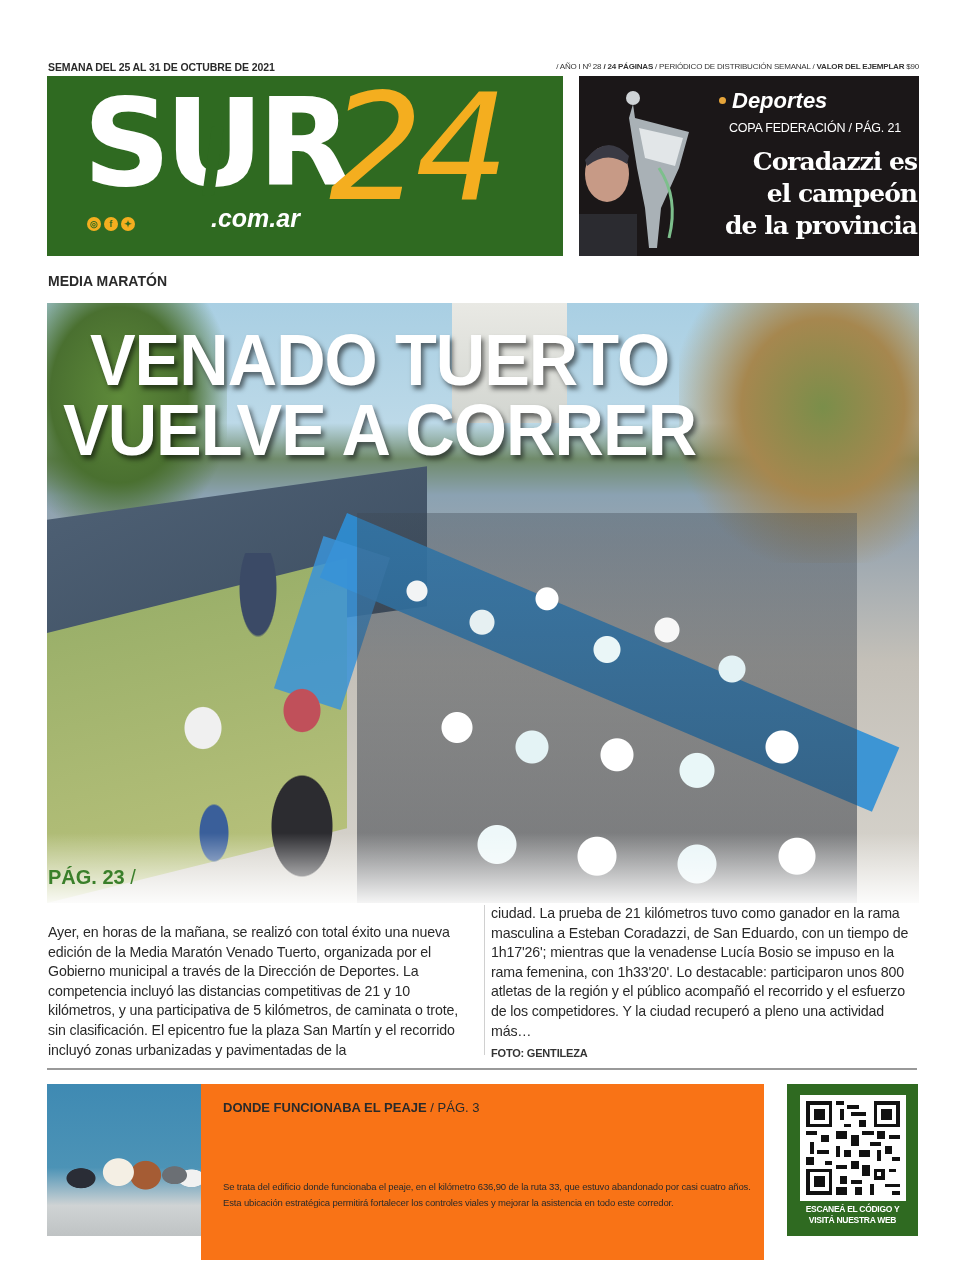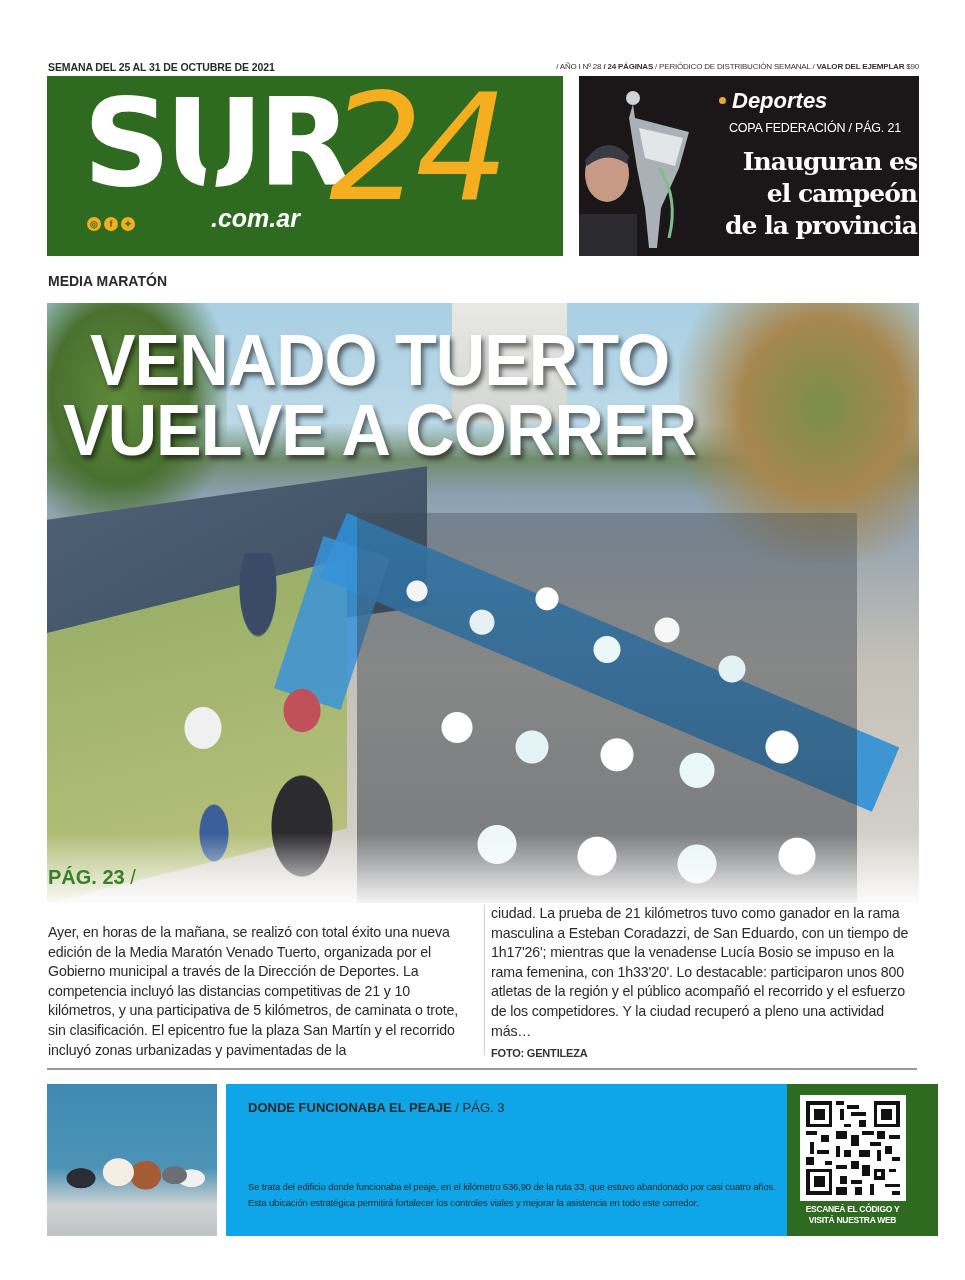--- a/index.html
+++ b/index.html
@@ -82,27 +82,27 @@
 
   
   .bottom-photo { position: absolute; left: 47px; top: 1084px; width: 170px; height: 152px; overflow: hidden;
     background:
       radial-gradient(ellipse at 20% 62%, #2a2d36 0 14px, transparent 15px),
       radial-gradient(ellipse at 42% 58%, #f4efe4 0 15px, transparent 16px),
       radial-gradient(ellipse at 58% 60%, #a55c34 0 15px, transparent 16px),
       radial-gradient(ellipse at 75% 60%, #6b6f74 0 12px, transparent 13px),
       radial-gradient(ellipse at 85% 62%, #f1f1f1 0 13px, transparent 14px),
       linear-gradient(180deg, #3f8ab3 0%, #4c93b6 55%, #cfd3d4 80%, #bfc3c4 100%); }
-  .bottom-box { position: absolute; left: 226px; top: 1084px; width: 563px; height: 152px; background: #0ea5e9; }
+  .bottom-box { position: absolute; left: 201px; top: 1084px; width: 563px; height: 176px; background: #f97316; }
   .bottom-box .kicker { position: absolute; left: 22px; top: 16px; font-size: 13px; font-weight: 700; color: #2a2a2a; }
   .bottom-box .kicker span { font-weight: 400; }
   .bottom-box .headline { position: absolute; left: 21px; top: 34px; font-family: "DejaVu Serif", serif; font-weight: 700; font-size: 21px; line-height: 29px; color: #2a1b14; letter-spacing: -0.6px; }
   .bottom-box .summary { position: absolute; left: 22px; top: 95px; width: 530px; font-size: 9.5px; line-height: 15.5px; color: #2a2a2a; letter-spacing: -0.15px; }
 
-  .qr-box { position: absolute; left: 787px; top: 1084px; width: 151px; height: 152px; background: #2f6a21; }
+  .qr-box { position: absolute; left: 787px; top: 1084px; width: 131px; height: 152px; background: #2f6a21; }
   .qr { position: absolute; left: 13px; top: 11px; width: 106px; height: 106px; background: #ffffff; padding: 6px; }
   .qr svg { width: 94px; height: 94px; display: block; }
   .qr-caption { position: absolute; left: 0; top: 120px; width: 131px; text-align: center; font-size: 8.5px; font-weight: 700; color: #ffffff; line-height: 11px; letter-spacing: -0.3px; }
 </style>
 </head>
 <body>
 
 <div class="topline">SEMANA DEL 25 AL 31 DE OCTUBRE DE 2021</div>
 <div class="topline-right">
   <span>/ AÑO I Nº 28</span>
@@ -132,21 +132,21 @@
   </svg>
   <svg class="trophy" viewBox="0 0 72 160">
     <circle cx="14" cy="10" r="7" fill="#cfd3d6"></circle>
     <path d="M14 16 L16 30 L70 44 L60 80 L42 120 L38 160 L30 160 L26 120 L18 80 L10 30 Z" fill="#a9b1b6"></path>
     <path d="M20 40 L64 50 L56 78 L26 70 Z" fill="#e2e6e8"></path>
     <path d="M40 80 Q60 110 50 150" stroke="#7dbf8c" stroke-width="3" fill="none"></path>
   </svg>
   <div class="section"><span class="dot"></span><span>Deportes</span></div>
   <div class="kicker">COPA FEDERACIÓN / PÁG. 21</div>
   <div class="headline">
-    <div>Inauguran es</div>
+    <div>Coradazzi es</div>
     <div>el campeón</div>
     <div>de la provincia</div>
   </div>
 </div>
 
 <div class="section-label">MEDIA MARATÓN</div>
 
 <div class="photo">
   <div class="trees-left"></div>
   <div class="trees-right"></div>

